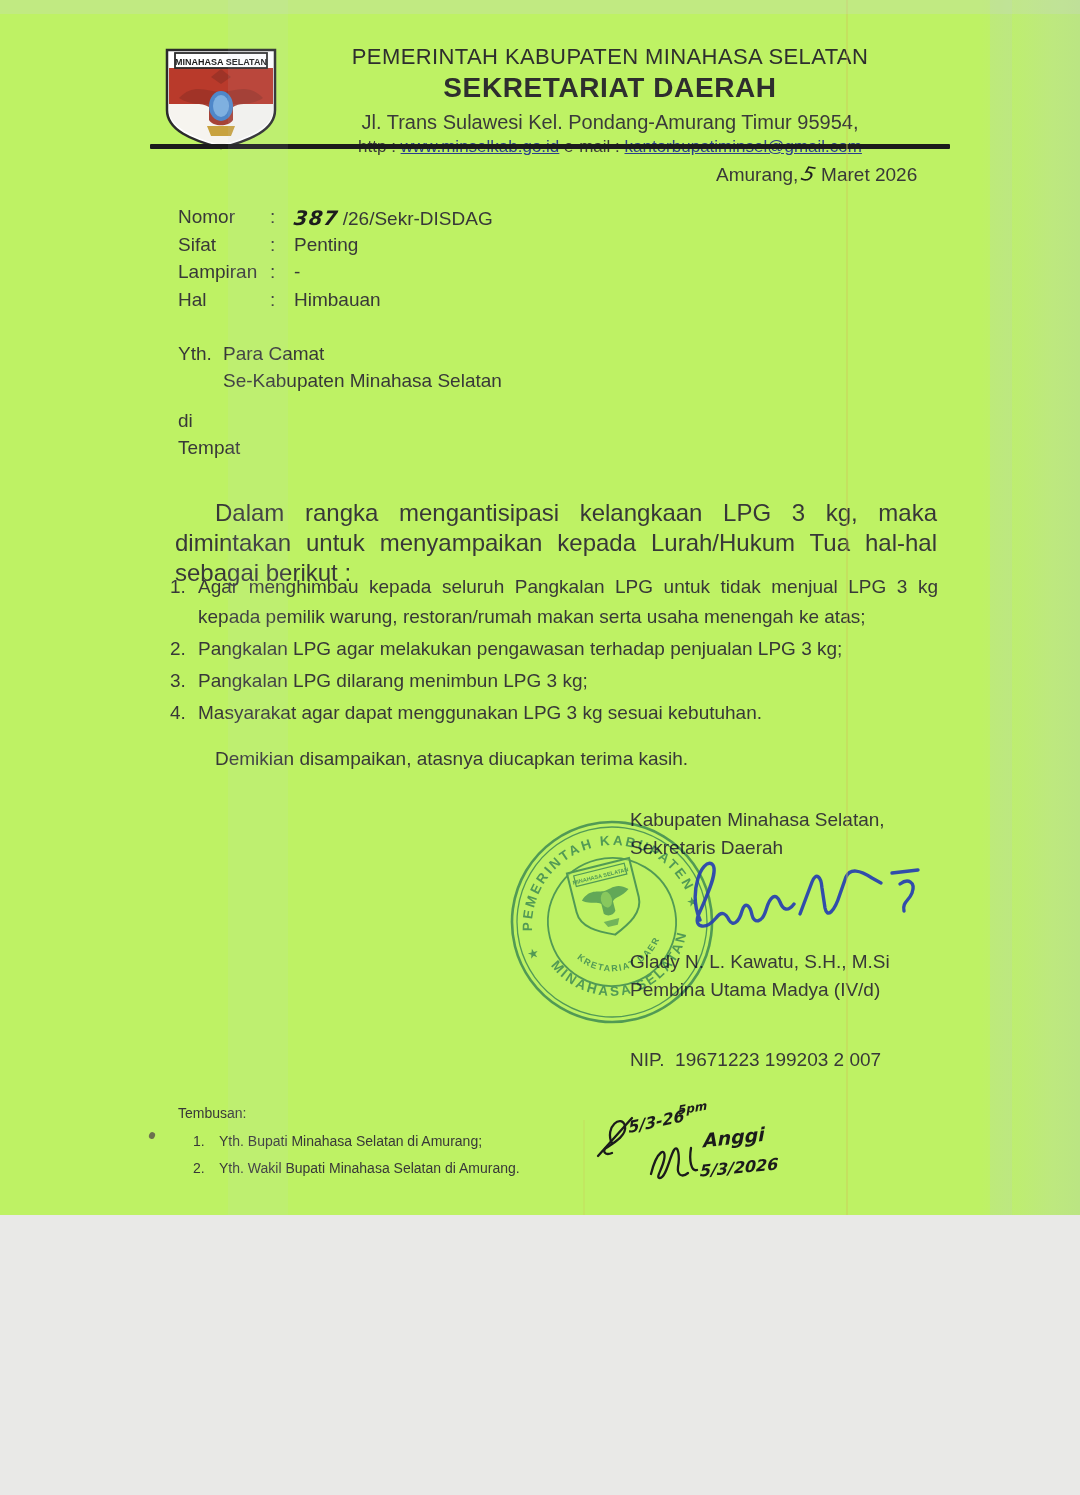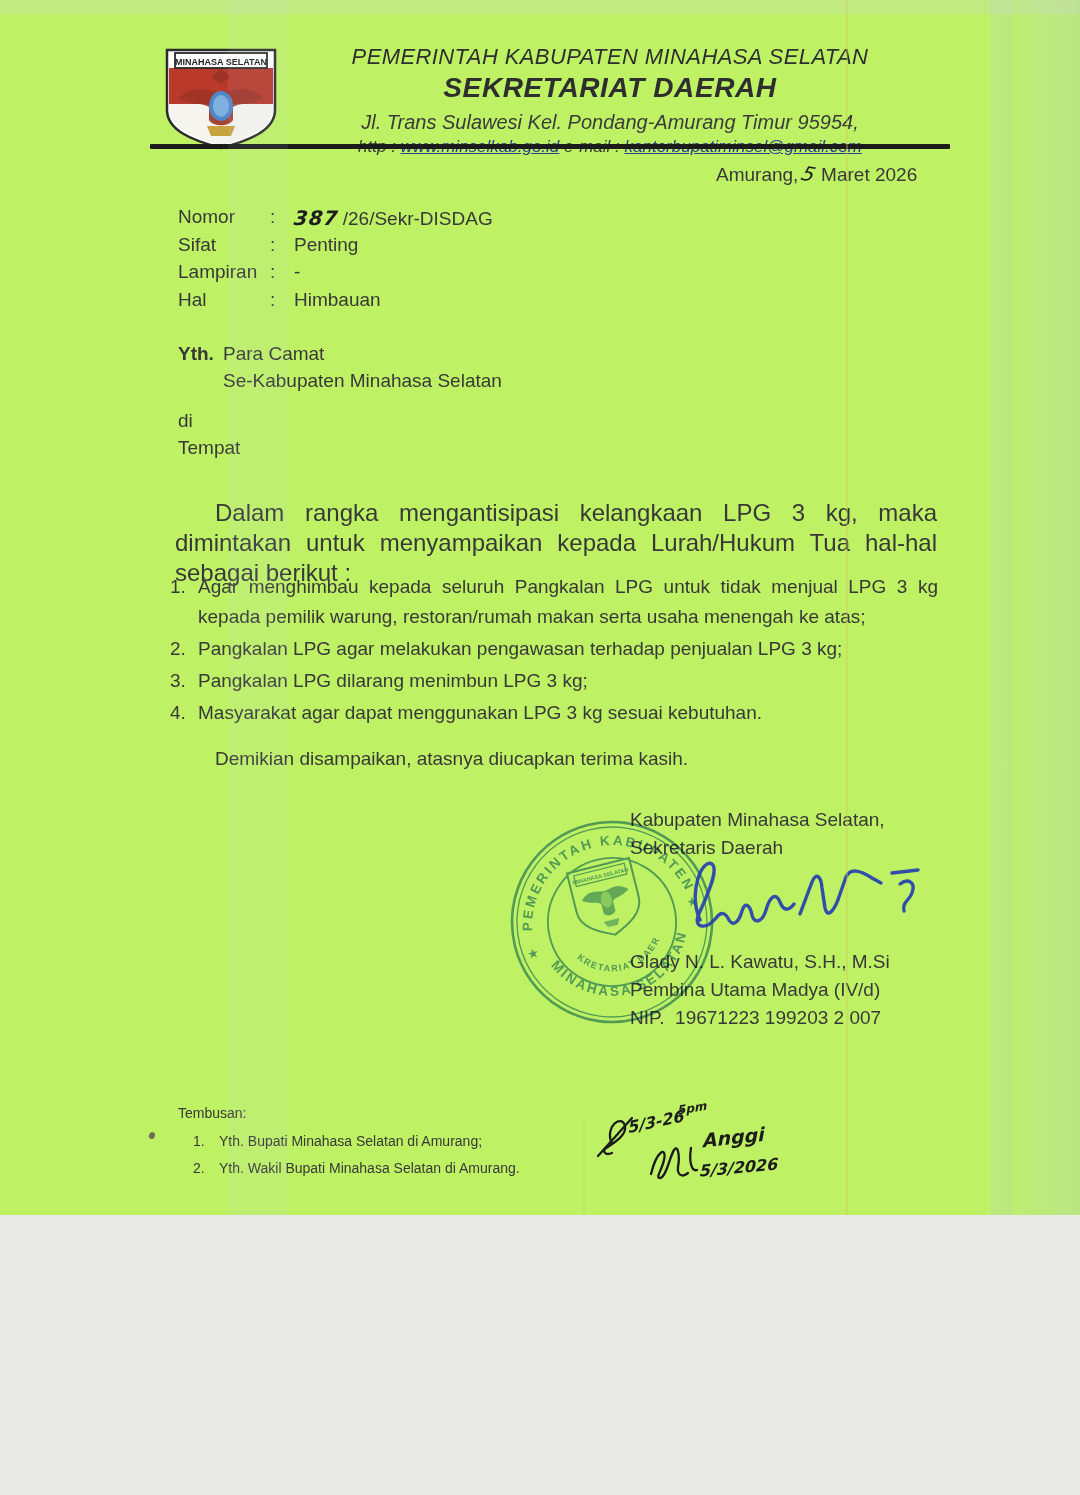--- a/index.html
+++ b/index.html
@@ -5,21 +5,21 @@
   html,body{margin:0;padding:0;background:#e9e9e7;}
   .page{
     position:relative; width:1080px; height:1215px; overflow:hidden;
     background:#bef264;
     font-family:"Liberation Sans", sans-serif;
     color:#383838;
     padding-left:31px;
   }
   .abs{position:absolute;}
   
-  .lh-text{left:270px; top:44px; width:680px; text-align:center; color:#2e2e2e;font-style:italic;}
+  .lh-text{left:270px; top:44px; width:680px; text-align:center; color:#2e2e2e;}
   .lh-line1{font-size:22px; letter-spacing:.4px;}
   .lh-line2{font-size:28px; font-weight:bold; letter-spacing:.6px; margin-top:2px;}
   .lh-line3{font-size:20px; margin-top:7px; color:#3a3a3a;}
   .lh-line4{font-size:17px; margin-top:3px; color:#3a3a3a;}
   .lh-link{color:#2b3f8c; text-decoration:underline;}
   .rule{left:150px; top:144px; width:800px; height:5px; background:#1b1b1b; border-radius:1px;}
   
   .date{left:716px; top:162px; font-size:19px; white-space:nowrap;}
   
   .hand{
@@ -30,35 +30,35 @@
   .hand-no{font-size:20px; font-weight:600; transform:skewX(-6deg); margin-right:4px; letter-spacing:1px;}
   
   .meta{left:178px; top:206px; font-size:19px;}
   .meta-row{display:flex; height:27.5px; align-items:flex-start;gap:12px;}
   .meta-label{width:80px;}
   .meta-colon{width:12px;}
   .meta-value{white-space:nowrap;}
   
   .recipient{left:178px; top:340px; font-size:19px; line-height:27px;}
   .rec-row{display:flex;}
-  .rec-sal{width:45px;font-weight:bold;}
+  .rec-sal{width:45px;}
   .rec-scope{margin-left:45px;}
   .rec-di{margin-top:13px;}
   
   .para{left:175px; top:498px; width:762px; font-size:24px; line-height:30px;
         text-align:justify; text-indent:40px;}
   .list{left:170px; top:570px; width:768px; font-size:19px; line-height:30px;}
   .list-item{display:flex; margin-top:2px;}
   .list-num{width:28px; flex:none;}
   .list-text{text-align:justify; width:740px;}
   .closing{left:175px; top:748px; width:762px; font-size:19px; text-indent:40px;}
   
   .sig{left:630px; top:806px; font-size:19px; line-height:28px;}
   .sig-spacer{height:86px;}
-  .nip{white-space:pre;}
+  .nip{white-space:pre;margin-top:42px;}
   
   .stamp{left:500px; top:810px; mix-blend-mode:multiply; opacity:.92;}
   
   .ink{left:676px; top:850px;}
   
   .tembusan{left:178px; top:1100px; font-size:14px; line-height:27.5px;}
   .tem-item{display:flex; margin-left:15px;}
   .tem-num{width:26px; flex:none;}
   .margin-dot{left:149px; top:1132px; width:6px; height:7px; background:#57504a;
               border-radius:50%; transform:rotate(20deg); opacity:.8;}

